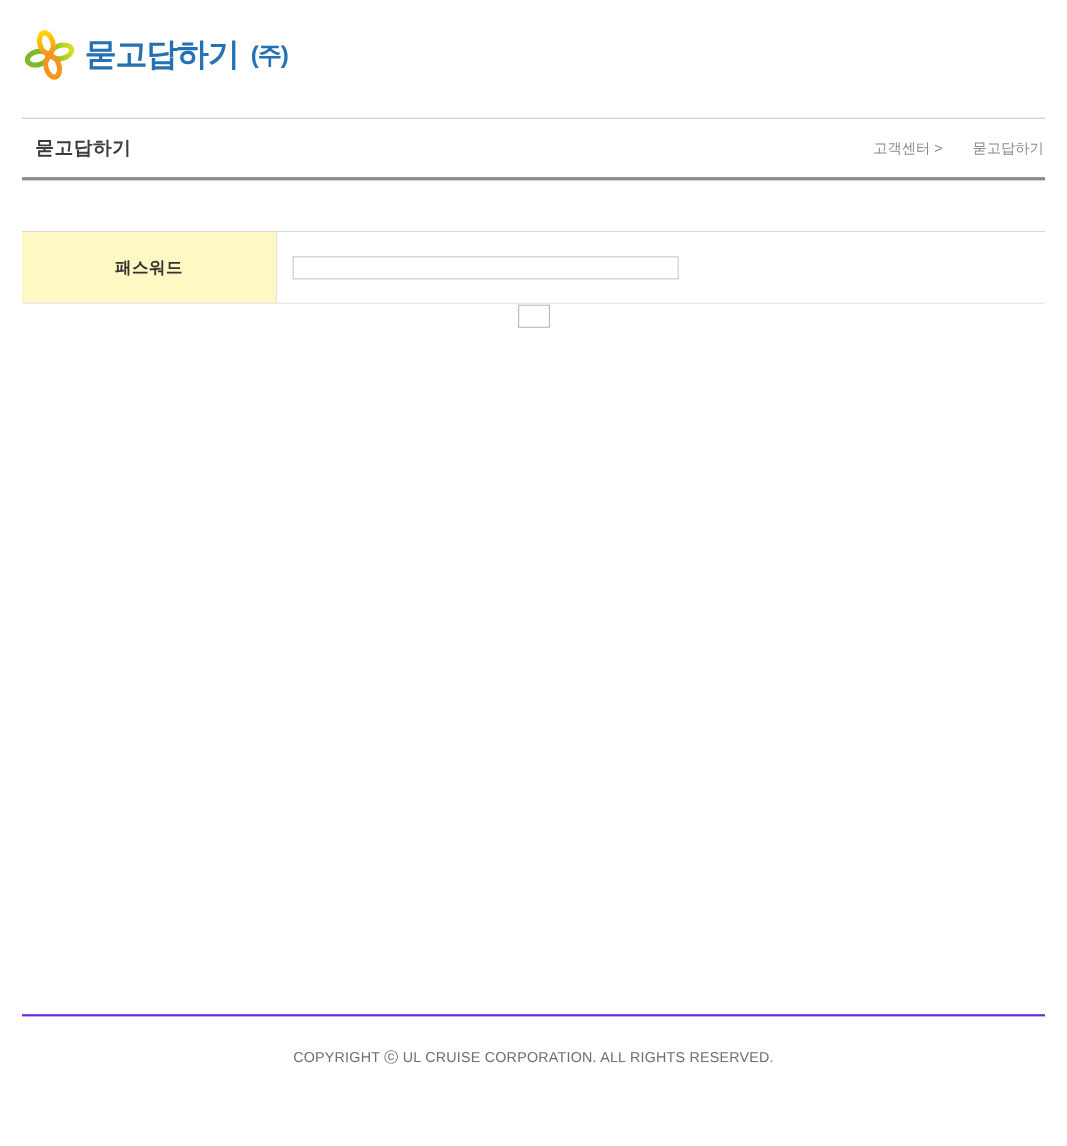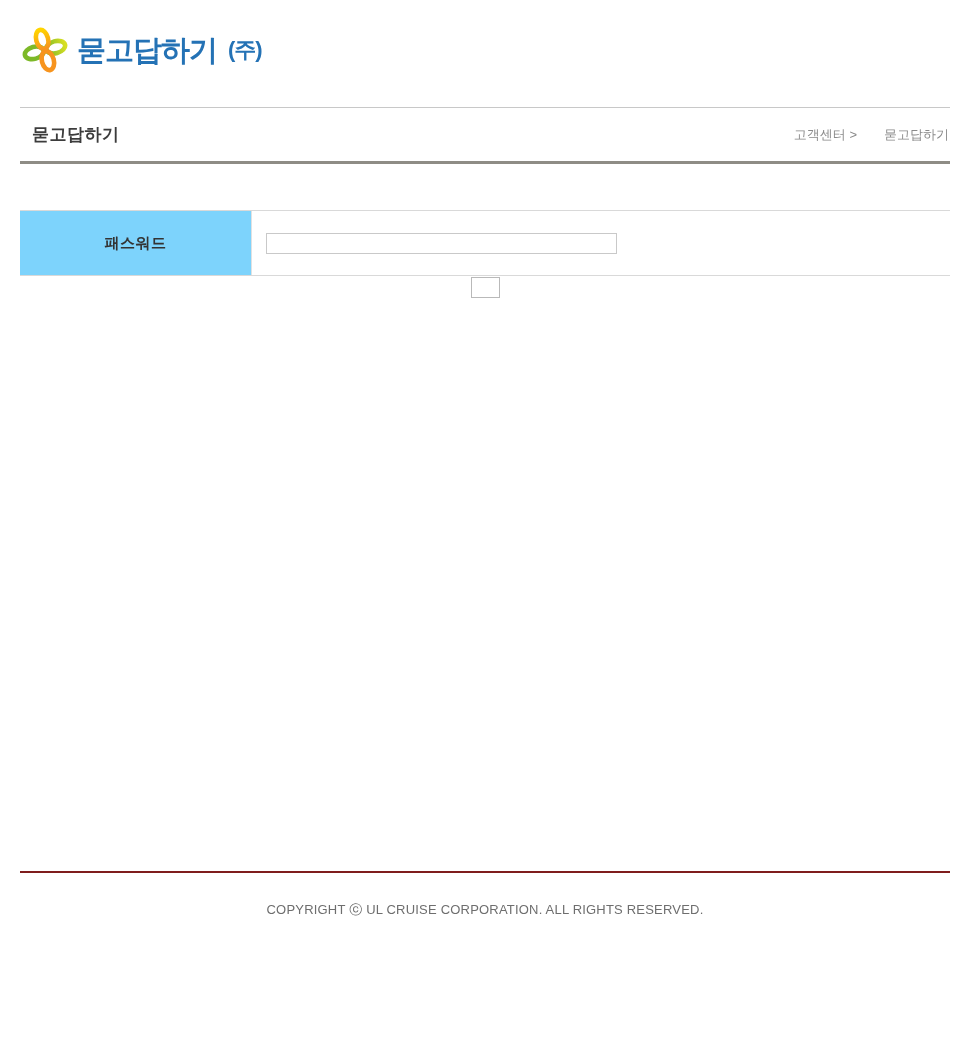--- a/index.html
+++ b/index.html
@@ -68,21 +68,21 @@
   
   .pw-table {
     margin: 46px 20px 0 20px;
     border-top: 1px solid #d9d9d9;
     border-bottom: 1px solid #d9d9d9;
     display: flex;
     height: 66px;
   }
   .pw-th {
     width: 232px;
-    background: #7dd3fc;
+    background: #fef9c3;
     border-right: 1px solid #e1e1e1;
     display: flex;
     align-items: center;
     justify-content: center;
     font-size: 15px;
     font-weight: bold;
     color: #333;
     letter-spacing: 0.5px;
   }
   .pw-td {
@@ -111,24 +111,24 @@
     background: #ffffff;
     cursor: pointer;
     font-size: 11px;
     color: #555;
     vertical-align: top;
   }
 
   
   .footer {
     position: absolute;
-    top: 871px;
+    top: 922px;
     left: 20px;
     right: 20px;
-    border-top: 2px solid #7f1d1d;
+    border-top: 2px solid #6d28d9;
   }
   .copyright {
     padding-top: 28px;
     text-align: center;
     font-size: 13px;
     color: #6e6e6e;
     letter-spacing: 0.2px;
   }
 </style>
 </head>

